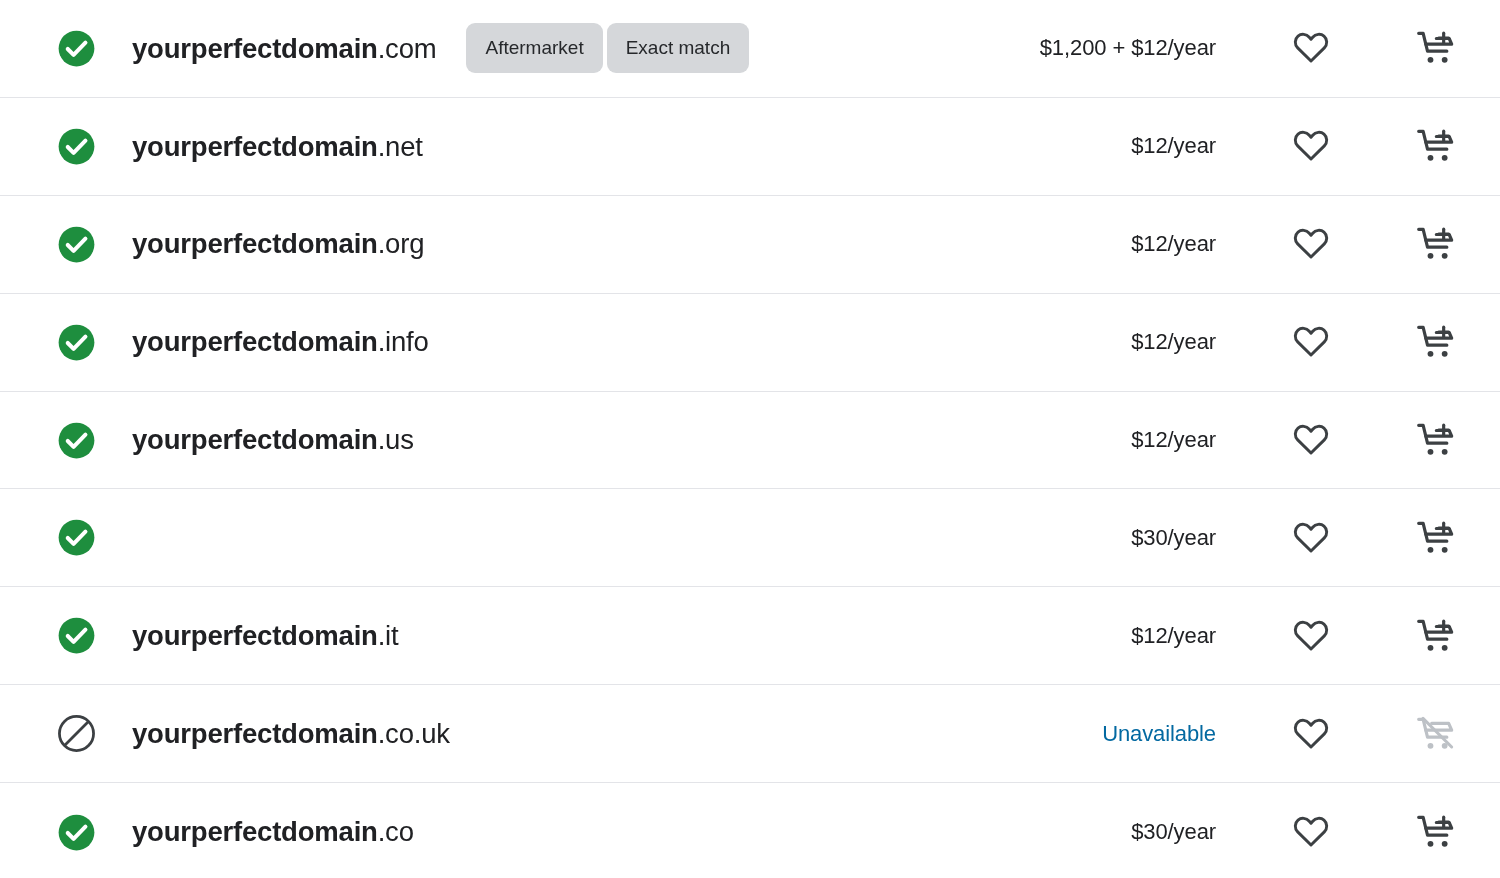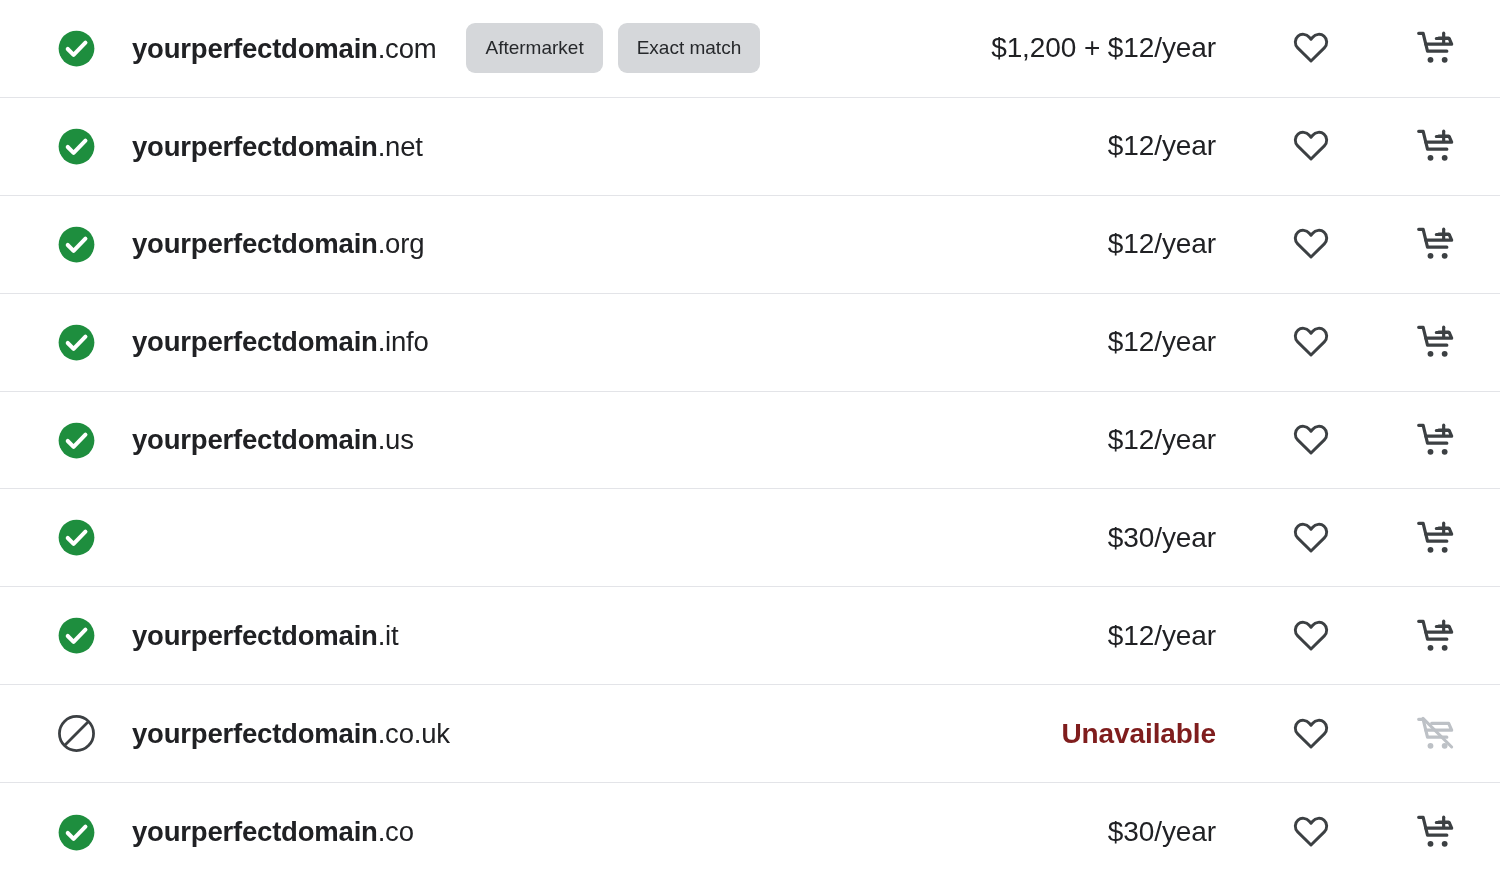--- a/index.html
+++ b/index.html
@@ -55,21 +55,21 @@
     white-space: nowrap;
     line-height: 1;
   }
   .domain-sld { font-weight: 700; }
   .domain-tld { font-weight: 400; }
 
   
   .badges {
     display: flex;
     align-items: center;
-    gap: 15px;
+    gap: 4px;
     margin-left: 30px;
   }
   .badge {
     background: #d5d7da;
     color: #26282b;
     font-size: 19px;
     line-height: 1;
     padding: 15px 19px 16px;
     border-radius: 9px;
     white-space: nowrap;
@@ -78,27 +78,27 @@
 
   
   .row-spacer { flex: 1 1 auto; }
 
   
   .price-cell {
     width: 300px;
     flex: 0 0 300px;
     text-align: right;
     padding-right: 0;
-    font-size: 28px;
+    font-size: 22px;
     color: #202124;
     white-space: nowrap;
     letter-spacing: -0.1px;
     line-height: 1;
   }
-  .price-cell.unavailable { color: #7f1d1d; font-weight: bold; }
+  .price-cell.unavailable { color: #0369a1; }
 
   
   .action-cell {
     width: 91px;
     flex: 0 0 91px;
     display: flex;
     align-items: center;
     justify-content: center;
   }
   .icon-btn {

